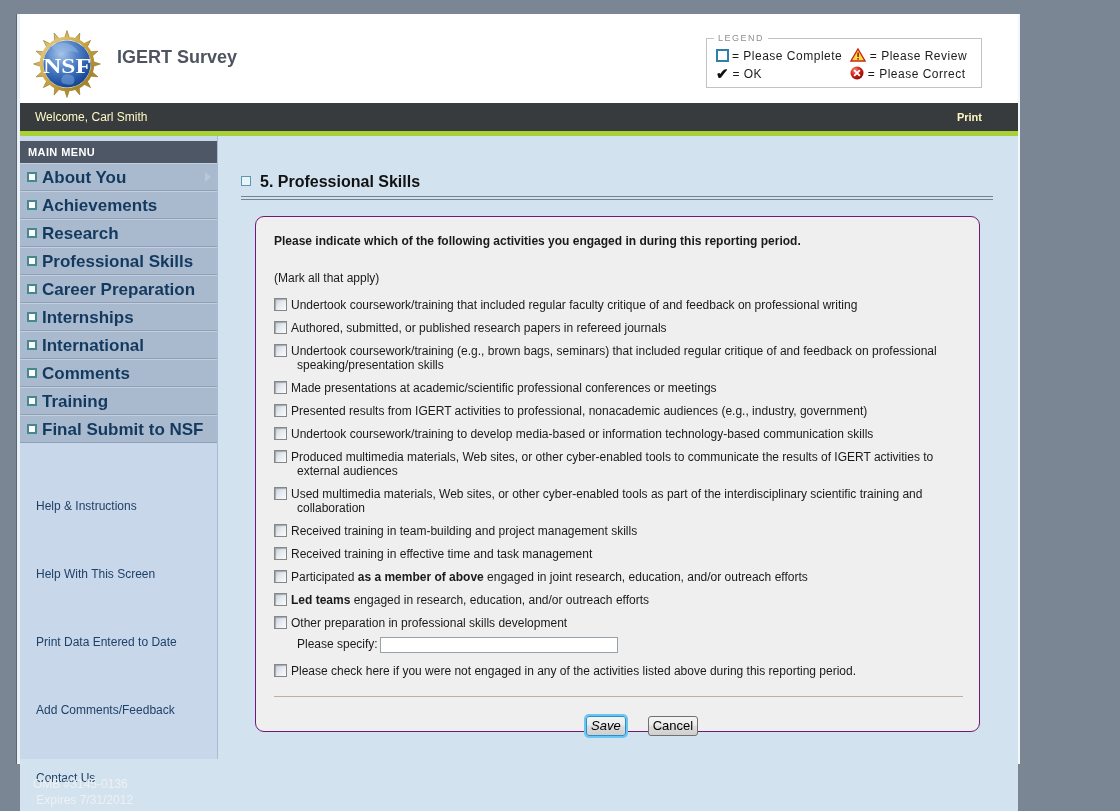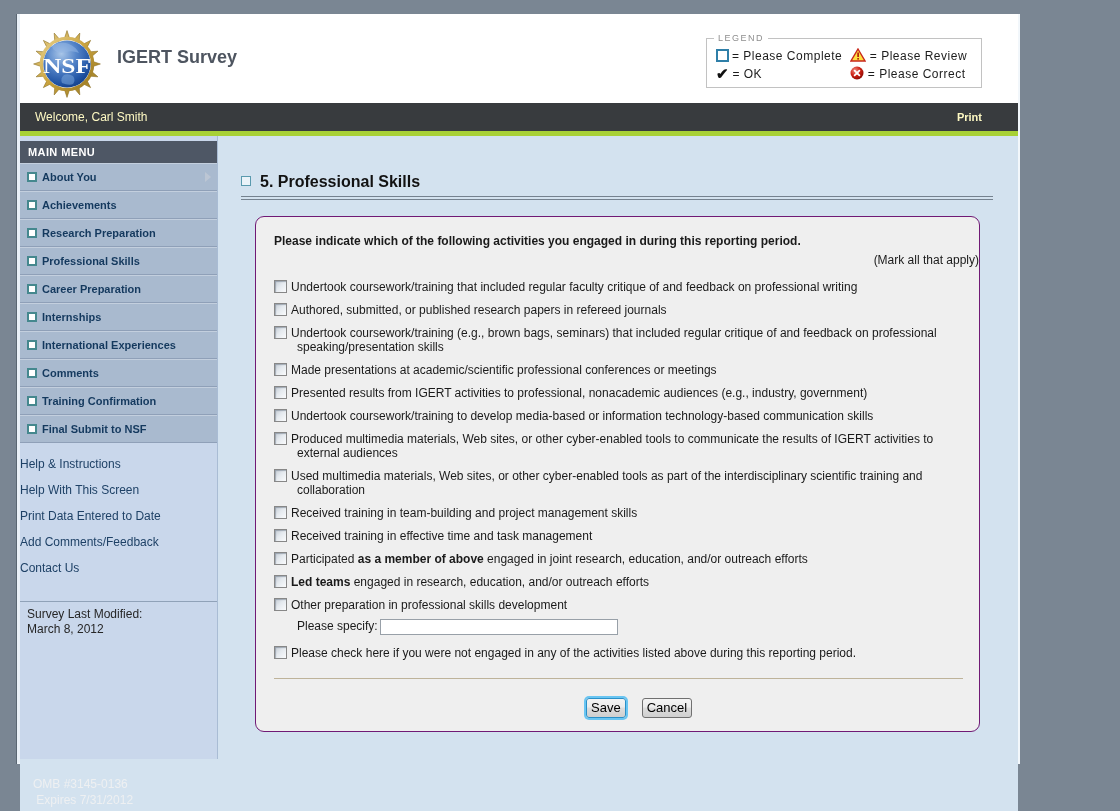--- a/index.html
+++ b/index.html
@@ -14,43 +14,43 @@
 .lc1{display:inline-block;width:134px;}
 .lsq{display:inline-block;width:9px;height:9px;border:2px solid #2f7fa8;background:#fff;vertical-align:-2px;margin-right:3px;}
 .lchk{font-size:15px;font-weight:bold;color:#111;letter-spacing:0;vertical-align:-1px;}
 .welbar{height:28px;background:#383b3e;color:#fef9c3;font-size:12px;line-height:28px;position:relative;}
 .welbar .wt{position:absolute;left:15px;}
 .welbar .lo{position:absolute;right:36px;font-weight:bold;font-size:11px;}
 .greenline{height:5px;background:#a8d136;}
 .content{position:relative;height:796px;background:#d3e2ef;}
 .sidebar{position:absolute;left:0;top:0;width:198px;height:623px;background:#c9d7eb;border-right:1px solid #a9bcd4;box-sizing:border-box;}
 .mmhead{margin-top:5px;height:22px;background:#4e5765;color:#fff;font-size:11px;font-weight:bold;line-height:22px;padding-left:8px;letter-spacing:0.4px;}
-.mitem{height:27px;background:#a9bacf;border-bottom:1px solid #8fa0b8;position:relative;line-height:29px;font-size:11px;font-weight:bold;color:#14395e;padding-left:22px;box-shadow:inset 0 1px 0 #c3cfde;}
+.mitem{height:27px;background:#a9bacf;border-bottom:1px solid #8fa0b8;position:relative;line-height:29px;font-size:17px;font-weight:bold;color:#14395e;padding-left:22px;box-shadow:inset 0 1px 0 #c3cfde;}
 .mcb{position:absolute;left:7px;top:9px;width:6px;height:6px;border:2px solid #45888e;background:#fff;}
 .marrow{position:absolute;right:6px;top:9px;width:0;height:0;border-left:6px solid #bcc6d4;border-top:5px solid transparent;border-bottom:5px solid transparent;}
 .slinks{padding-top:8px;}
-.slink{height:26px;line-height:26px;font-size:12px;color:#1e4166;}
+.slink{height:26px;line-height:26px;padding-left:16px;font-size:12px;color:#1e4166;margin-top:42px;}
 .ssep{border-top:1px solid #90a2b8;margin-top:20px;}
 .smod{padding:5px 0 0 7px;font-size:12px;color:#262626;line-height:15px;}
 .main{position:absolute;left:198px;top:0;width:805px;height:623px;}
 .title{position:relative;margin:37px 0 0 23px;font-size:16px;font-weight:bold;color:#121212;padding-left:19px;line-height:18px;}
 .tcb{position:absolute;left:0;top:3px;width:8px;height:8px;border:1px solid #5a9aae;background:#eaf3f9;}
 .drule{margin:5px 0 0 23px;width:752px;height:2px;border-top:1px solid #75828f;border-bottom:1px solid #75828f;}
 .panel{position:relative;margin:16px 0 0 37px;width:725px;height:516px;box-sizing:border-box;background:#efefef;border:1px solid #701a75;border-radius:9px;padding:17px 0 0 18px;font-size:12px;color:#1a1a1a;}
 .q{font-weight:bold;line-height:15px;}
-.maa{margin-top:4px;line-height:15px;text-align:right;}
+.maa{margin-top:22px;line-height:15px;}
 .rows{margin-top:12px;}
 .row{margin-left:23px;text-indent:-23px;line-height:14px;margin-bottom:9px;}
 .fcb{display:inline-block;width:11px;height:11px;border:1px solid #878787;background:linear-gradient(135deg,#c3cbd4 0%,#e4e9ee 45%,#fafbfc 100%);box-shadow:inset 1px 1px 1px rgba(110,122,136,0.55);vertical-align:-2px;margin-right:4px;}
 .ps{margin:-2px 0 8px 23px;height:19px;}
 .ps input{width:232px;height:12px;border:1px solid #98a0a8;margin-left:2px;vertical-align:middle;background:#fff;}
 .hr2{margin:18px 0 0 0;width:689px;border-top:1px solid #beb39a;}
 .btns{margin:19px 0 0 312px;}
 .btn{display:inline-block;height:20px;line-height:18px;font-size:13px;color:#000;text-align:center;background:linear-gradient(#f4f4f4,#ececec 45%,#dddddd 50%,#cfcfcf);border:1px solid #707070;border-radius:3px;box-sizing:border-box;padding:0 4px;}
-.btn.save{border:1px solid #2a90c8;box-shadow:0 0 0 2px #69c5f2;margin-right:16px;}
+.btn.save{border:1px solid #2a90c8;box-shadow:0 0 0 2px #69c5f2;margin-right:22px;font-style:italic;}
 .footer{position:absolute;left:33px;top:776px;font-size:12px;color:#eef0f2;line-height:16px;}
 </style>
 </head>
 <body>
 <div class="page">
   <div class="hdr">
     <svg class="logo" width="68" height="68" viewBox="0 0 68 68">
       <defs>
         <radialGradient id="gg" cx="38%" cy="28%" r="80%">
           <stop offset="0%" stop-color="#a9c6e8"></stop>

